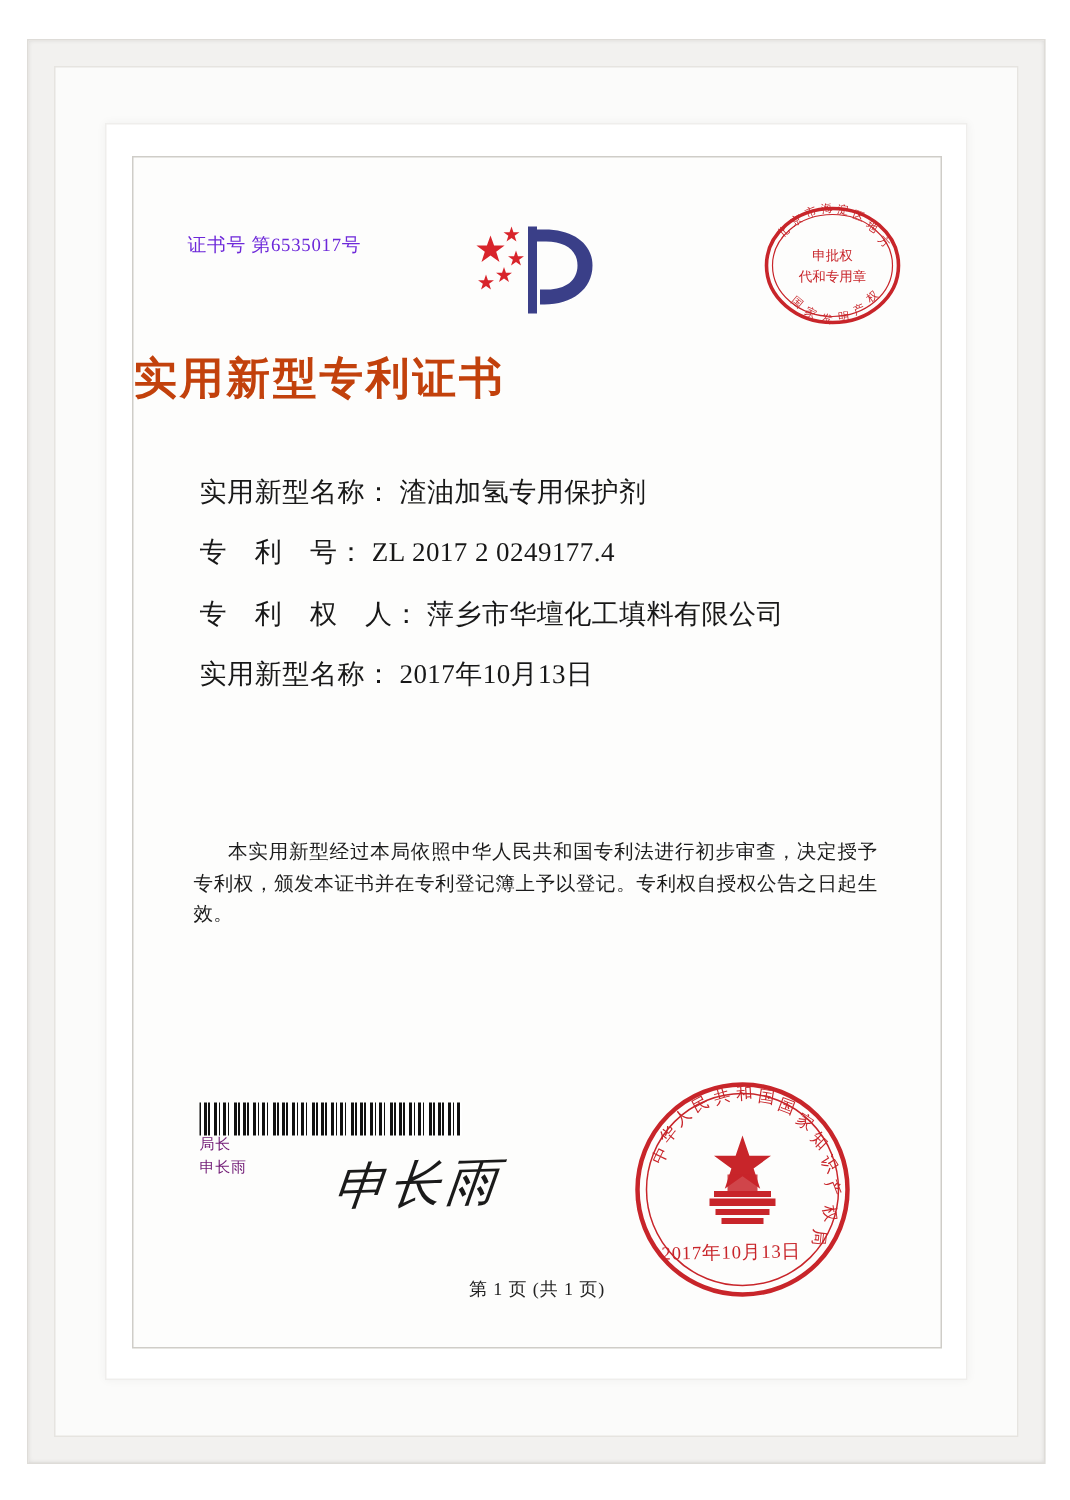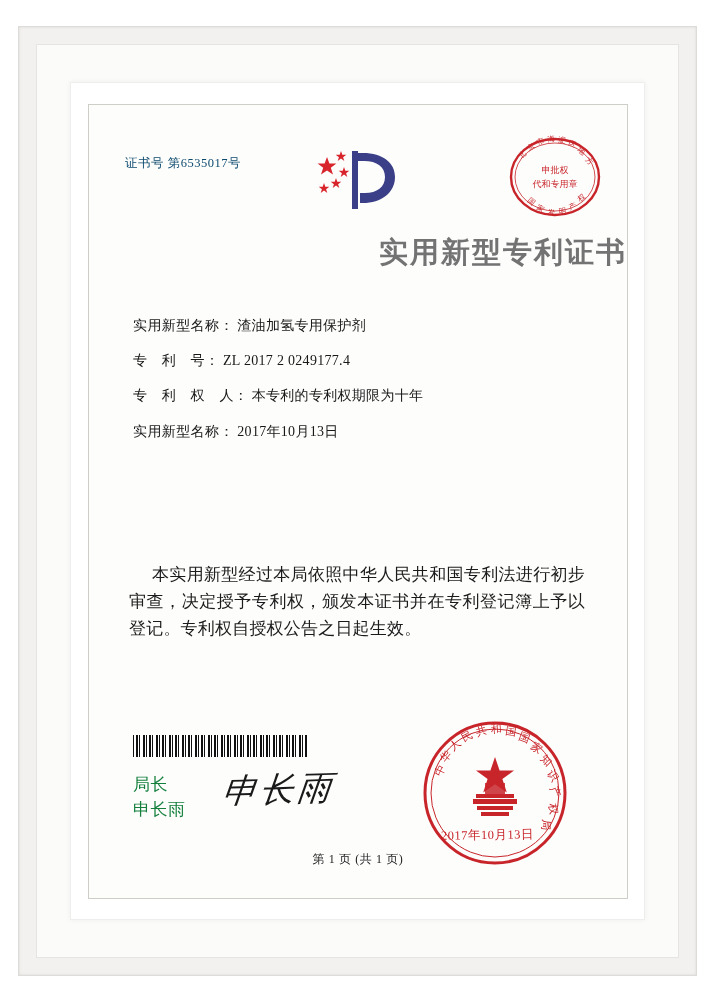--- a/index.html
+++ b/index.html
@@ -56,21 +56,21 @@
     background: #fdfdfc;
     border: 1px solid #cfcdc8;
     overflow: hidden;
   }
 
   
   .cert-no {
     position: absolute;
     left: 36px; top: 50px;
     font-size: 12.5px;
-    color: #0c4a6e;
+    color: #6d28d9;
     letter-spacing: 0.5px;
   }
 
   .logo {
     position: absolute;
     left: 222px; top: 42px;
     width: 96px;
     height: 68px;
   }
   .logo svg { display: block; }
@@ -80,52 +80,52 @@
     position: absolute;
     right: 24px; top: 24px;
     width: 96px;
     height: 96px;
   }
 
   .title {
     position: absolute;
     left: 0; right: 0;
     top: 128px;
-    text-align: right;
+    text-align: left;
     font-size: 29px;
     font-weight: bold;
     letter-spacing: 2px;
-    color: #737373;
+    color: #c2410c;
     font-family: "DejaVu Serif", serif;
   }
 
   
   .fields {
     position: absolute;
     left: 44px; top: 212px;
     width: 450px;
   }
   .field {
-    font-size: 14px;
+    font-size: 18px;
     color: #181818;
     margin-bottom: 17px;
     line-height: 1.3;
     white-space: nowrap;
   }
   .field .lbl { letter-spacing: 0.4px; }
   .field .val { letter-spacing: 0.3px; }
 
   
   .paras {
     position: absolute;
     left: 40px; top: 440px;
     width: 456px;
   }
   .para {
-    font-size: 17px;
+    font-size: 13px;
     color: #1b1b1b;
     line-height: 1.58;
     text-align: justify;
     text-indent: 23px;
     margin-bottom: 4px;
     letter-spacing: 0.2px;
   }
 
   
   .barcode {
@@ -137,24 +137,24 @@
       repeating-linear-gradient(90deg,
         #111 0px, #111 1px, #fff 1px, #fff 3px,
         #111 3px, #111 5px, #fff 5px, #fff 6px,
         #111 6px, #111 7px, #fff 7px, #fff 10px,
         #111 10px, #111 12px, #fff 12px, #fff 13px);
   }
 
   
   .sig-label {
     position: absolute;
-    left: 44px; top: 668px;
-    font-size: 17px;
+    left: 44px; top: 652px;
+    font-size: 10px;
     line-height: 1.45;
-    color: #15803d;
+    color: #701a75;
     letter-spacing: 0.5px;
   }
   .sig-script {
     position: absolute;
     left: 134px; top: 662px;
     font-size: 34px;
     color: #1a1a1a;
     font-family: "DejaVu Serif", serif;
     font-style: italic;
     transform: skewX(-8deg) rotate(-2deg);
@@ -249,21 +249,21 @@
       <div class="field">
         <span class="lbl">实用新型名称：</span>
         <span class="val">渣油加氢专用保护剂</span>
       </div>
       <div class="field">
         <span class="lbl">专　利　号：</span>
         <span class="val">ZL 2017 2 0249177.4</span>
       </div>
       <div class="field">
         <span class="lbl">专　利　权　人：</span>
-        <span class="val">本专利的专利权期限为十年</span>
+        <span class="val">萍乡市华壇化工填料有限公司</span>
       </div>
       <div class="field">
         <span class="lbl">实用新型名称：</span>
         <span class="val">2017年10月13日</span>
       </div>
     </div>
 
     <div class="paras">
       <p class="para">本实用新型经过本局依照中华人民共和国专利法进行初步审查，决定授予专利权，颁发本证书并在专利登记簿上予以登记。专利权自授权公告之日起生效。</p>
     </div>

